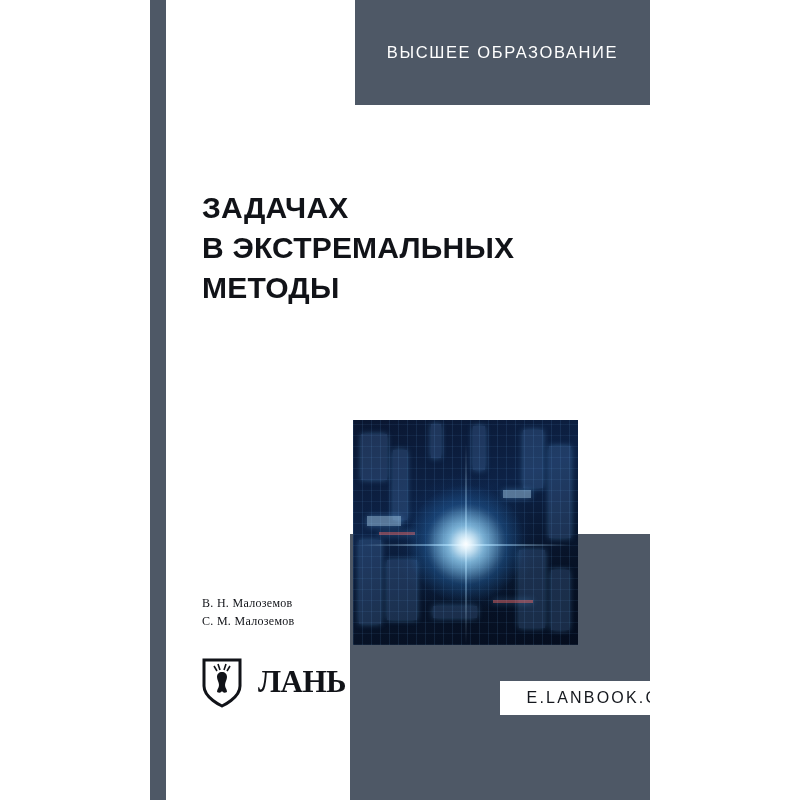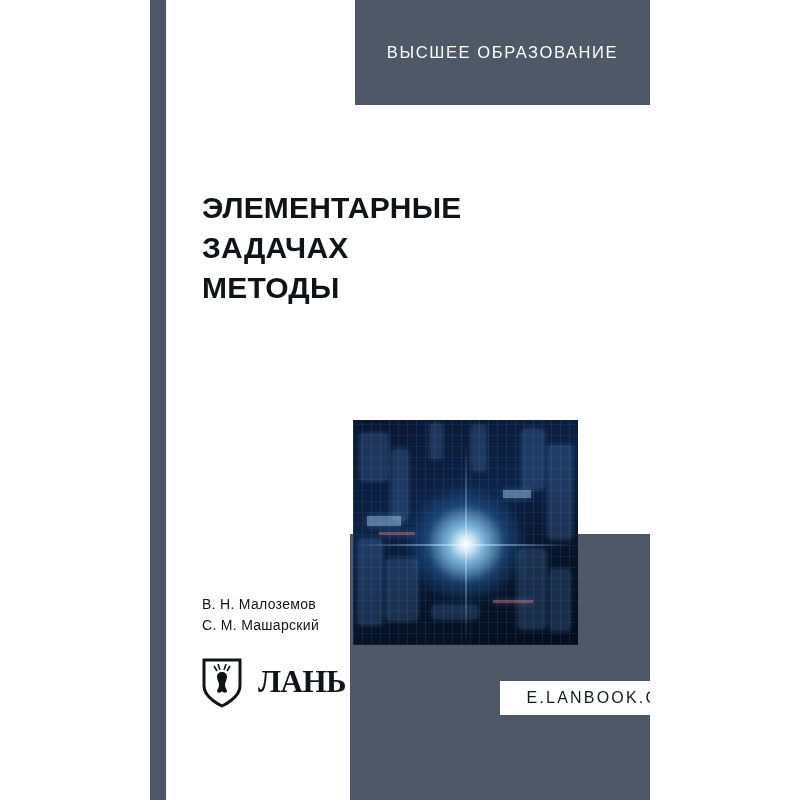--- a/index.html
+++ b/index.html
@@ -136,23 +136,24 @@
     margin-left: -1px; margin-top: -100px;
     background: linear-gradient(180deg, rgba(0,0,0,0) 0%, rgba(190,230,255,0.6) 50%, rgba(0,0,0,0) 100%);
   }
 
   
   .authors {
     position: absolute;
     left: 52px;
     top: 594px;
     color: #111318;
-    font-size: 14px;
+    font-size: 12px;
     line-height: 1.5;
     letter-spacing: 0.3px;
+    font-family: Liberation Serif, serif;
   }
 
   
   .logo {
     position: absolute;
     left: 52px;
     top: 655px;
     width: 140px;
     height: 56px;
     display: flex;
@@ -201,22 +202,22 @@
 <div class="page">
   <div class="cover">
 
     <div class="spine"></div>
 
     <div class="header-block">
       <div class="header-text">ВЫСШЕЕ ОБРАЗОВАНИЕ</div>
     </div>
 
     <div class="title">
-      <div>ЭЛЕМЕНТАРНЫЕ</div>
       <div>ЗАДАЧАХ</div>
+      <div>В ЭКСТРЕМАЛЬНЫХ</div>
       <div>МЕТОДЫ</div>
     </div>
 
     <div class="bottom-band"></div>
     <div class="left-white"></div>
 
     <div class="artwork">
       <div class="blk" style="left:8px;  top:14px;  width:26px; height:46px;"></div>
       <div class="blk" style="left:40px; top:30px; width:14px; height:70px;"></div>
       <div class="blk bright" style="left:14px; top:96px; width:34px; height:10px;"></div>
@@ -232,21 +233,21 @@
       <div class="blk" style="left:120px;top:6px;   width:12px; height:44px;"></div>
       <div class="blk warm" style="left:140px;top:180px; width:40px; height:3px;"></div>
       <div class="blk" style="left:80px; top:186px; width:44px; height:12px;"></div>
       <div class="beam"></div>
       <div class="beam v"></div>
       <div class="glow"></div>
     </div>
 
     <div class="authors">
       <div>В. Н. Малоземов</div>
-      <div>С. М. Машарский</div>
+      <div>С. М. Малоземов</div>
     </div>
 
     <div class="logo">
       <span class="logo-shield">
         <svg width="40" height="50" viewBox="0 0 40 50">
           <path d="M2 2 H38 V28 C38 40 20 48 20 48 C20 48 2 40 2 28 Z" fill="#ffffff" stroke="#111318" stroke-width="3"></path>
           <path d="M20 14 c-3 0 -5 2 -5 5 c0 3 2 5 2 8 c0 3 -2 4 -2 7 c2 1 4 1 5 -1 c1 2 3 2 5 1 c0 -3 -2 -4 -2 -7 c0 -3 2 -5 2 -8 c0 -3 -2 -5 -5 -5 z" fill="#111318"></path>
           <path d="M15 13 l-3 -5 M18 12 l-2 -6 M22 12 l2 -6 M25 13 l3 -5" stroke="#111318" stroke-width="1.6" fill="none"></path>
         </svg>
       </span>

